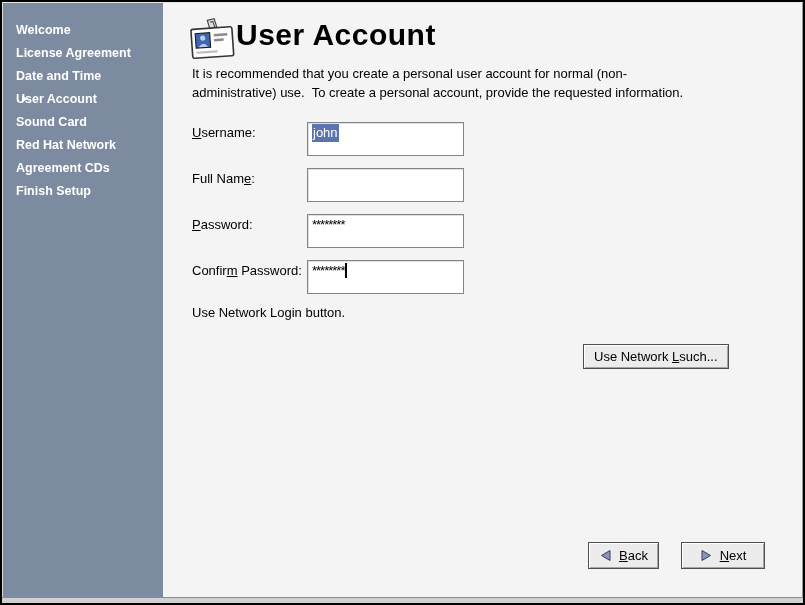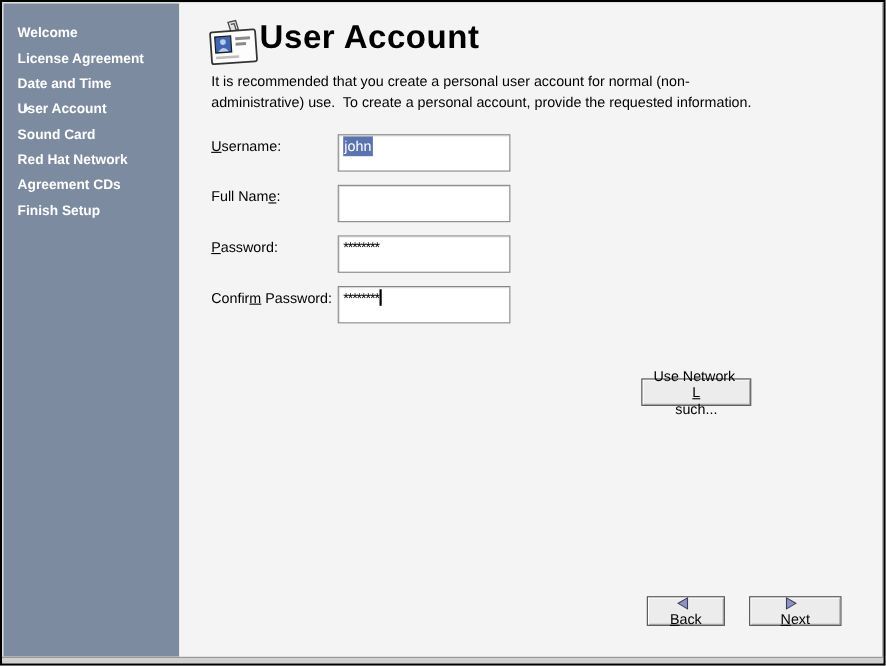--- a/index.html
+++ b/index.html
@@ -22,21 +22,21 @@
   .form{position:absolute;left:29px;top:119px;}
   .form-row{display:flex;margin-bottom:12px;}
   .form-label{width:115px;font-size:13px;color:#000;line-height:22px;white-space:pre;}
   .entry{box-sizing:border-box;width:157px;height:34px;background:#fff;border:1px solid #858585;box-shadow:inset 1px 1px 0 rgba(0,0,0,0.12);font-size:13px;color:#000;padding:2px 3px 0 4px;overflow:hidden;white-space:nowrap;}
   .sel{background:#5C74AE;color:#fff;padding:1px 1px 2px 1px;}
   .stars{letter-spacing:-1px;}
   .caret{display:inline-block;width:2px;height:15px;background:#000;vertical-align:text-bottom;margin-left:1px;}
   .accel{text-decoration:underline;}
 
   .network-text{position:absolute;left:29px;top:300px;}
-  .gtk-btn{box-sizing:border-box;display:inline-flex;align-items:center;justify-content:center;background:#ECECEC;border:1px solid #4f4f4f;box-shadow:inset 1px 1px 0 #ffffff,inset -1px -1px 0 #a5a5a5;font-size:13px;color:#000;white-space:pre;cursor:default;flex-direction:column;}
+  .gtk-btn{box-sizing:border-box;display:inline-flex;align-items:center;justify-content:center;background:#ECECEC;border:1px solid #4f4f4f;box-shadow:inset 1px 1px 0 #ffffff,inset -1px -1px 0 #a5a5a5;font-size:13px;color:#000;white-space:pre;cursor:default;}
   .network-btn{position:absolute;left:420px;top:341px;height:25px;padding:0 10px;}
   .nav-btn{position:absolute;top:539px;height:27px;}
   .back-btn{left:425px;width:71px;}
   .next-btn{left:518px;width:84px;}
   .tri{margin-right:7px;flex-shrink:0;}
 </style>
 </head>
 <body>
 
 <div class="window">
@@ -94,20 +94,21 @@
         </div>
 
         <div class="form-row">
           <div class="form-label"><span>Confir</span><span class="accel">m</span><span> Password:</span></div>
           <div class="entry"><span class="stars">********</span><span class="caret"></span></div>
         </div>
 
       </div>
 
       <div class="network-text">
+        <div class="text-line">Use Network Login button.</div>
       </div>
 
       <button class="gtk-btn network-btn"><span>Use Network </span><span class="accel">L</span><span>such...</span></button>
 
       <button class="gtk-btn nav-btn back-btn">
         <svg class="tri" width="13" height="13" viewBox="0 0 13 13">
             <polygon points="11,1.5 2.5,6.5 11,11.5" fill="#8A93C6" stroke="#3c3c57" stroke-width="1"></polygon>
           </svg>
         <span><span class="accel">B</span><span>ack</span></span>
       </button>

